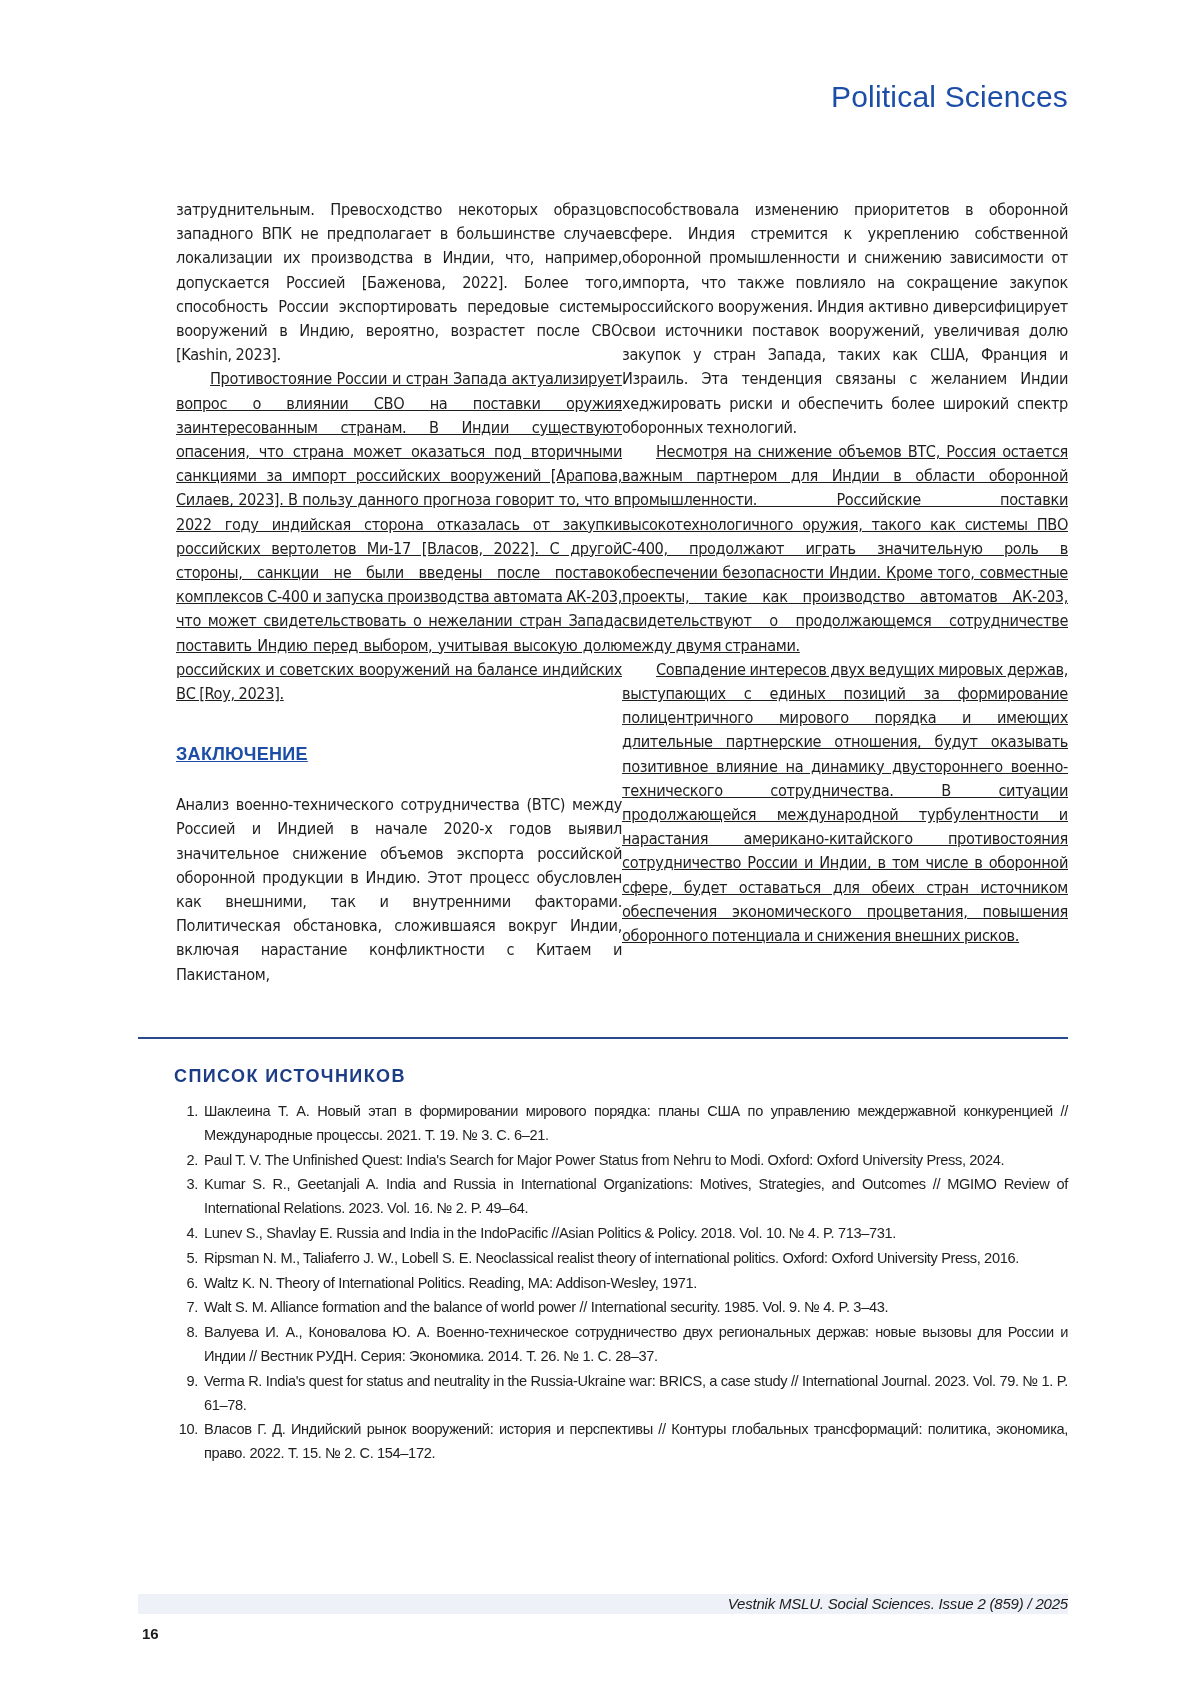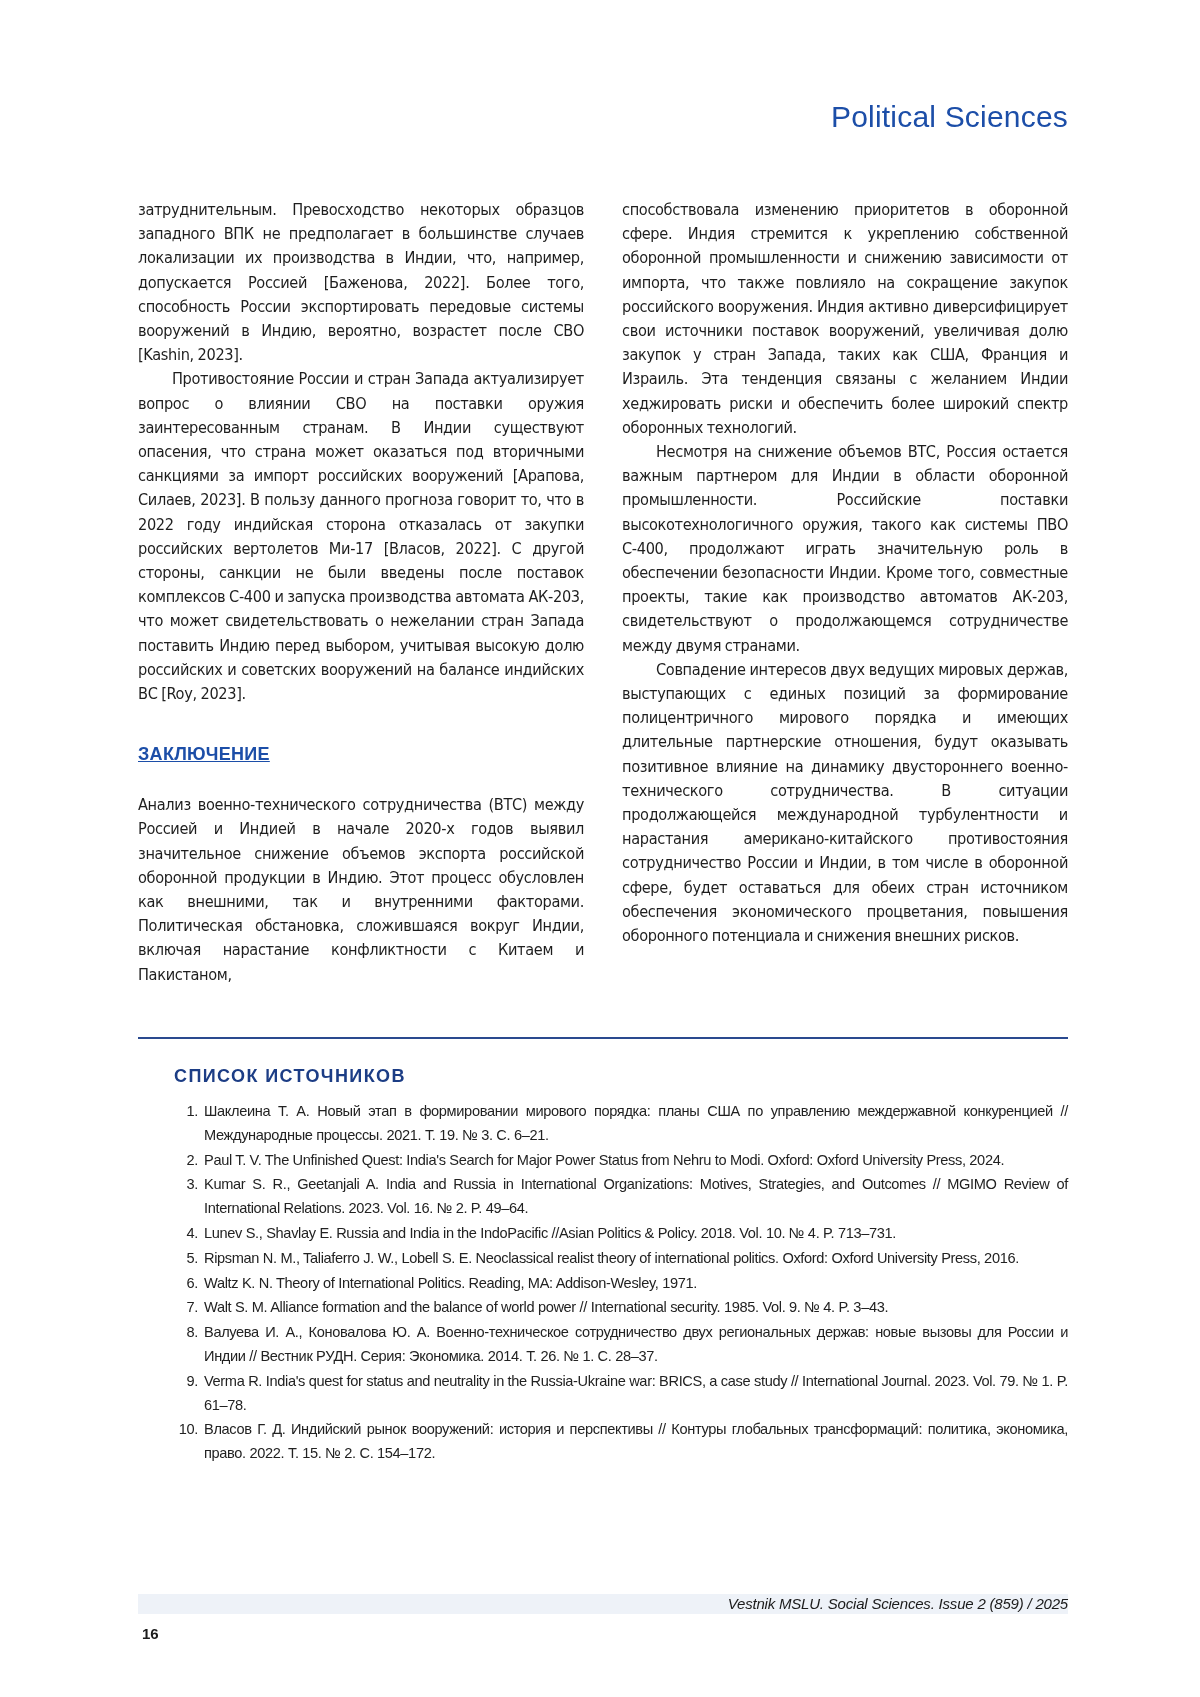--- a/index.html
+++ b/index.html
@@ -1,35 +1,35 @@
 <!DOCTYPE html>
 <html><head>
   <meta charset="utf-8">
   <style>
     html, body { margin: 0; padding: 0; background: #ffffff; }
     body {
       width: 1200px; height: 1697px; position: relative; overflow: hidden;
       font-family: "DejaVu Sans", sans-serif; color: #1e1e1e;
     }
     .running-head {
-      position: absolute; right: 132px; top: 100px;
+      position: absolute; right: 132px; top: 80px;
       font-family: "Liberation Sans", sans-serif; font-size: 30px; color: #1c4ea8;
       letter-spacing: 0.2px;
     }
     .columns {
       position: absolute; left: 138px; top: 198px; width: 930px;
-      display: flex; justify-content: space-between;
+      display: flex; justify-content: flex-end;
     }
     .col { width: 446px; }
     .col p {
       margin: 0; font-size: 16.2px; line-height: 24.2px; text-align: justify;
       hyphens: manual; letter-spacing: -0.35px; word-spacing: -0.5px;
       font-family: "DejaVu Sans Condensed", "DejaVu Sans", sans-serif;
     }
-    .col p.indent { text-indent: 34px; }
+    .col p.indent { text-indent: 34px; text-decoration: underline; }
     .section-heading {
       margin: 38px 0 28px 0; font-family: "Liberation Sans", sans-serif;
       font-weight: bold; font-size: 18px; color: #1c4ea8; letter-spacing: 0.3px; text-decoration: underline;
     }
     .refs-rule {
       position: absolute; left: 138px; top: 1037px; width: 930px; height: 2px;
       background: #2a4a8f;
     }
     .refs-title {
       position: absolute; left: 174px; top: 1046px;

